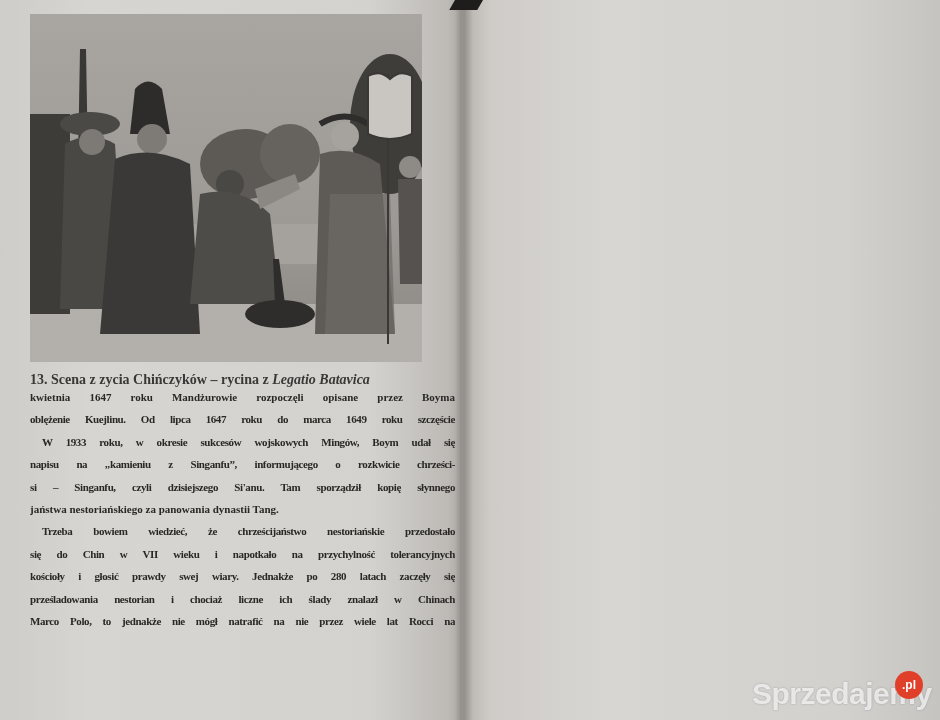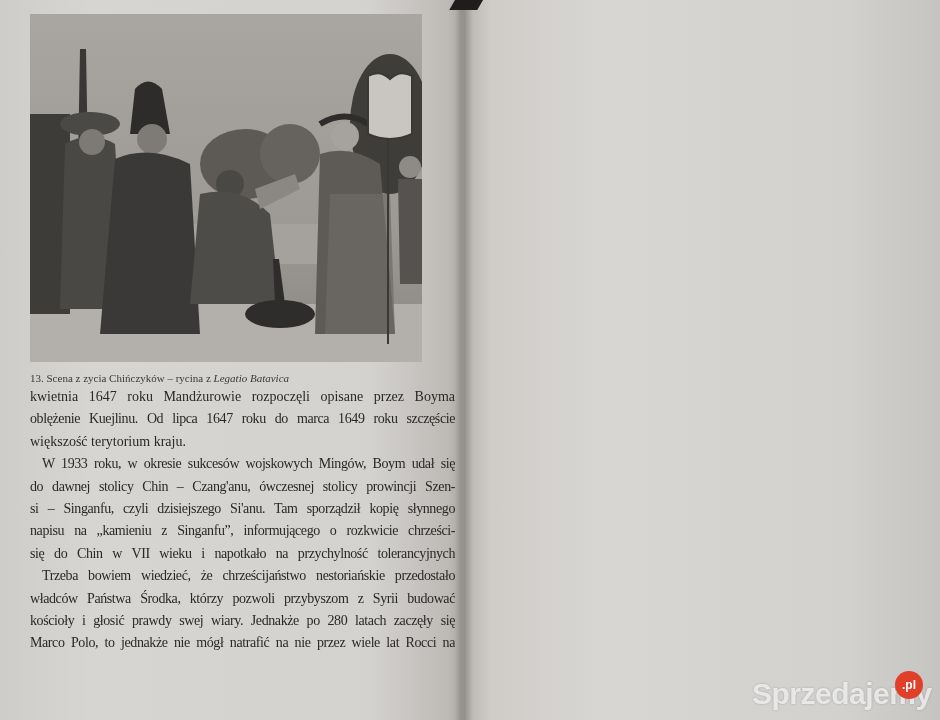--- a/index.html
+++ b/index.html
@@ -31,31 +31,32 @@
     background: #1e1d1c; transform: skewX(-30deg); transform-origin: top left;
   }
   
   .figure {
     position: absolute; left: 30px; top: 14px; width: 392px; height: 348px;
     background: #8e8b87; overflow: hidden;
     box-shadow: inset 0 0 0 1px #6d6a66;
   }
   .figure svg { display: block; width: 100%; height: 100%; }
   .caption {
-    position: absolute; left: 30px; top: 372px; font-size: 11px; color: #3a3836;
+    position: absolute; left: 30px; top: 372px; font-size: 14px; color: #3a3836;
     white-space: nowrap;
+    font-weight: bold;
   }
   .caption i { font-style: italic; }
   .text-left {
     position: absolute; left: 30px; top: 386px; width: 425px;
   }
   .line {
     display: block; white-space: nowrap; overflow: hidden;
-    font-size: 14px; line-height: 22.4px; height: 22.4px;
-    text-align: justify; text-align-last: justify;
+    font-size: 11px; line-height: 22.4px; height: 22.4px;
+    text-align: justify; text-align-last: justify; font-weight: bold;
   }
   .line.last { text-align-last: left; }
   .line.indent { padding-left: 12px; }
   .text-left .line.compress { letter-spacing: -0.4px; }
   
   .watermark {
     position: absolute; left: 752px; top: 677px;
     font-family: "Liberation Sans", "DejaVu Sans", sans-serif; font-weight: bold;
     font-size: 30px; color: rgba(255,255,255,0.75);
     text-shadow: 0 0 2px rgba(120,120,120,0.6);
@@ -121,29 +122,28 @@
     </div>
 
     <div class="caption">
       <span>13.</span>
       <span>Scena z zycia Chińczyków – rycina z </span><i>Legatio Batavica</i>
     </div>
 
     <div class="text-left">
       <span class="line">kwietnia 1647 roku Mandżurowie rozpoczęli opisane przez Boyma</span>
       <span class="line compress">oblężenie Kuejlinu. Od lipca 1647 roku do marca 1649 roku szczęście</span>
-      <span class="line last">większość terytorium kraju.</span>
       <span class="line indent compress">W 1933 roku, w okresie sukcesów wojskowych Mingów, Boym udał się</span>
-      <span class="line compress">do dawnej stolicy Chin – Czang'anu, ówczesnej stolicy prowincji Szen-</span>
+      <span class="line compress">napisu na „kamieniu z Singanfu”, informującego o rozkwicie chrześci-</span>
       <span class="line compress">si – Singanfu, czyli dzisiejszego Si'anu. Tam sporządził kopię słynnego</span>
-      <span class="line compress">napisu na „kamieniu z Singanfu”, informującego o rozkwicie chrześci-</span>
+      <span class="line last">jaństwa nestoriańskiego za panowania dynastii Tang.</span>
+      <span class="line indent compress">Trzeba bowiem wiedzieć, że chrześcijaństwo nestoriańskie przedostało</span>
       <span class="line compress">się do Chin w VII wieku i napotkało na przychylność tolerancyjnych</span>
-      <span class="line indent compress">Trzeba bowiem wiedzieć, że chrześcijaństwo nestoriańskie przedostało</span>
-      <span class="line compress">władców Państwa Środka, którzy pozwoli przybyszom z Syrii budować</span>
       <span class="line compress">kościoły i głosić prawdy swej wiary. Jednakże po 280 latach zaczęły się</span>
+      <span class="line compress">prześladowania nestorian i chociaż liczne ich ślady znalazł w Chinach</span>
       <span class="line compress">Marco Polo, to jednakże nie mógł natrafić na nie przez wiele lat Rocci na</span>
 
     </div>
   </div>
 
   <div class="page page-right">
     
   </div>
 </div>
 

